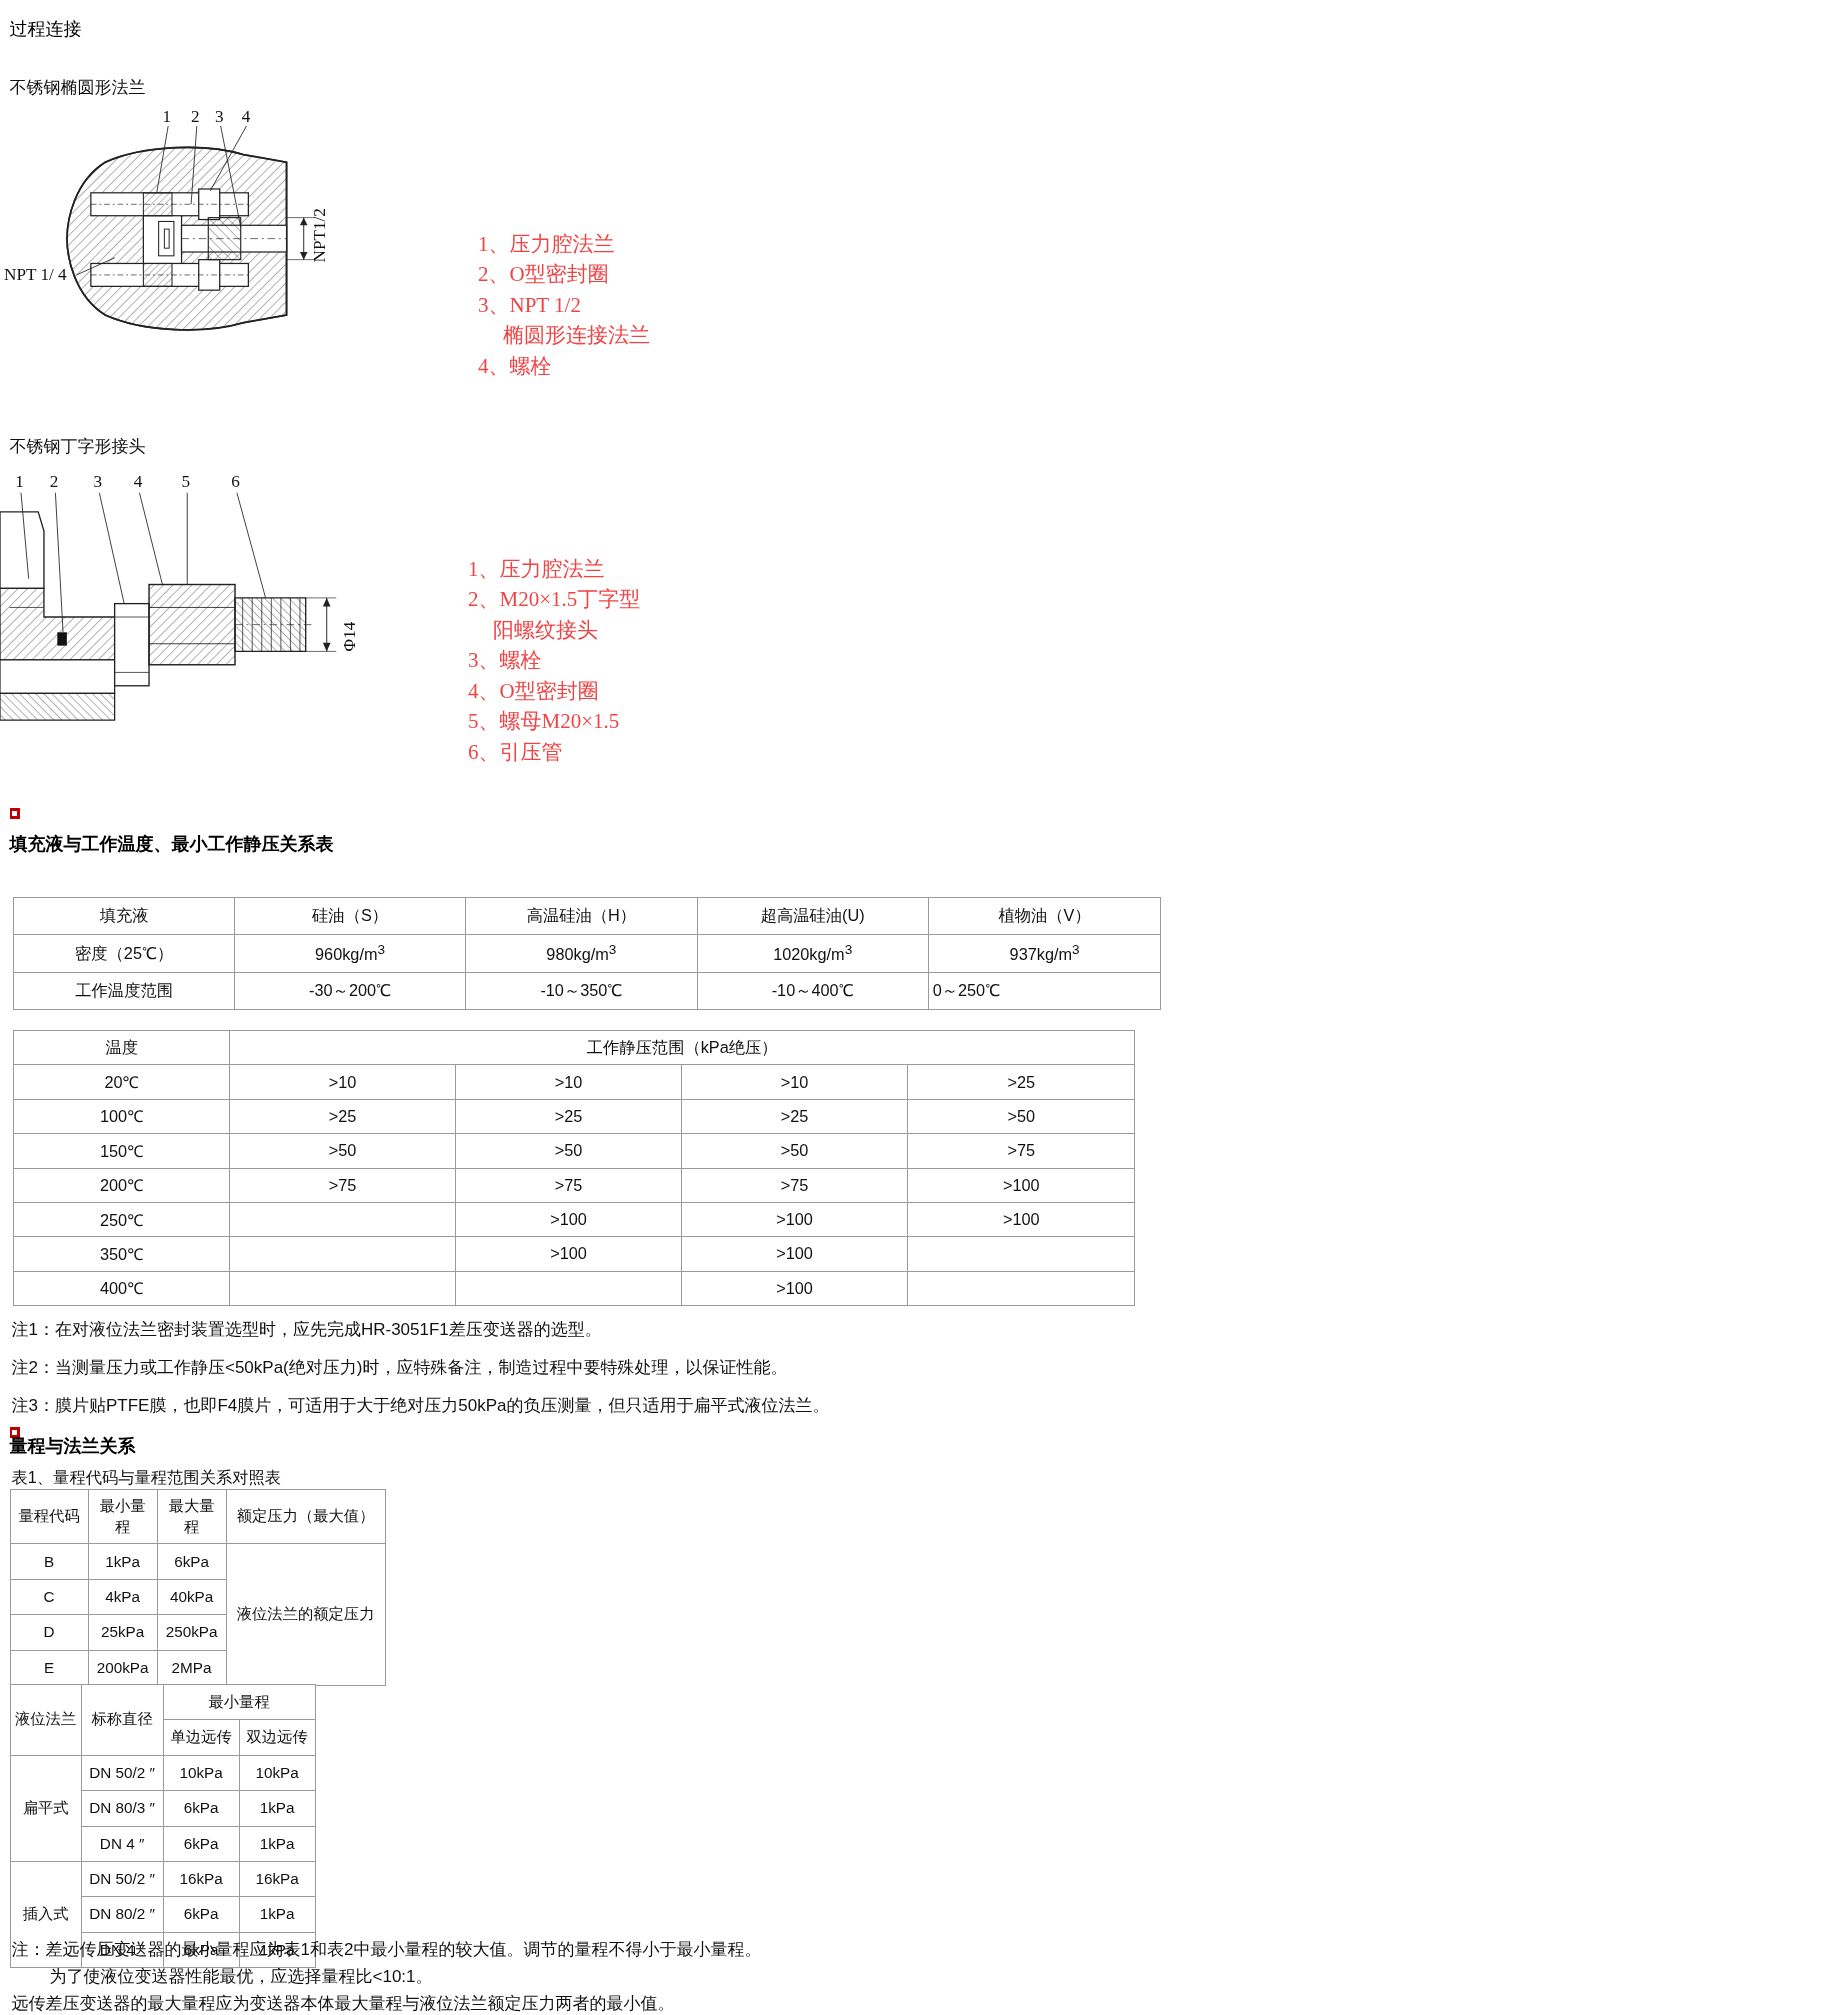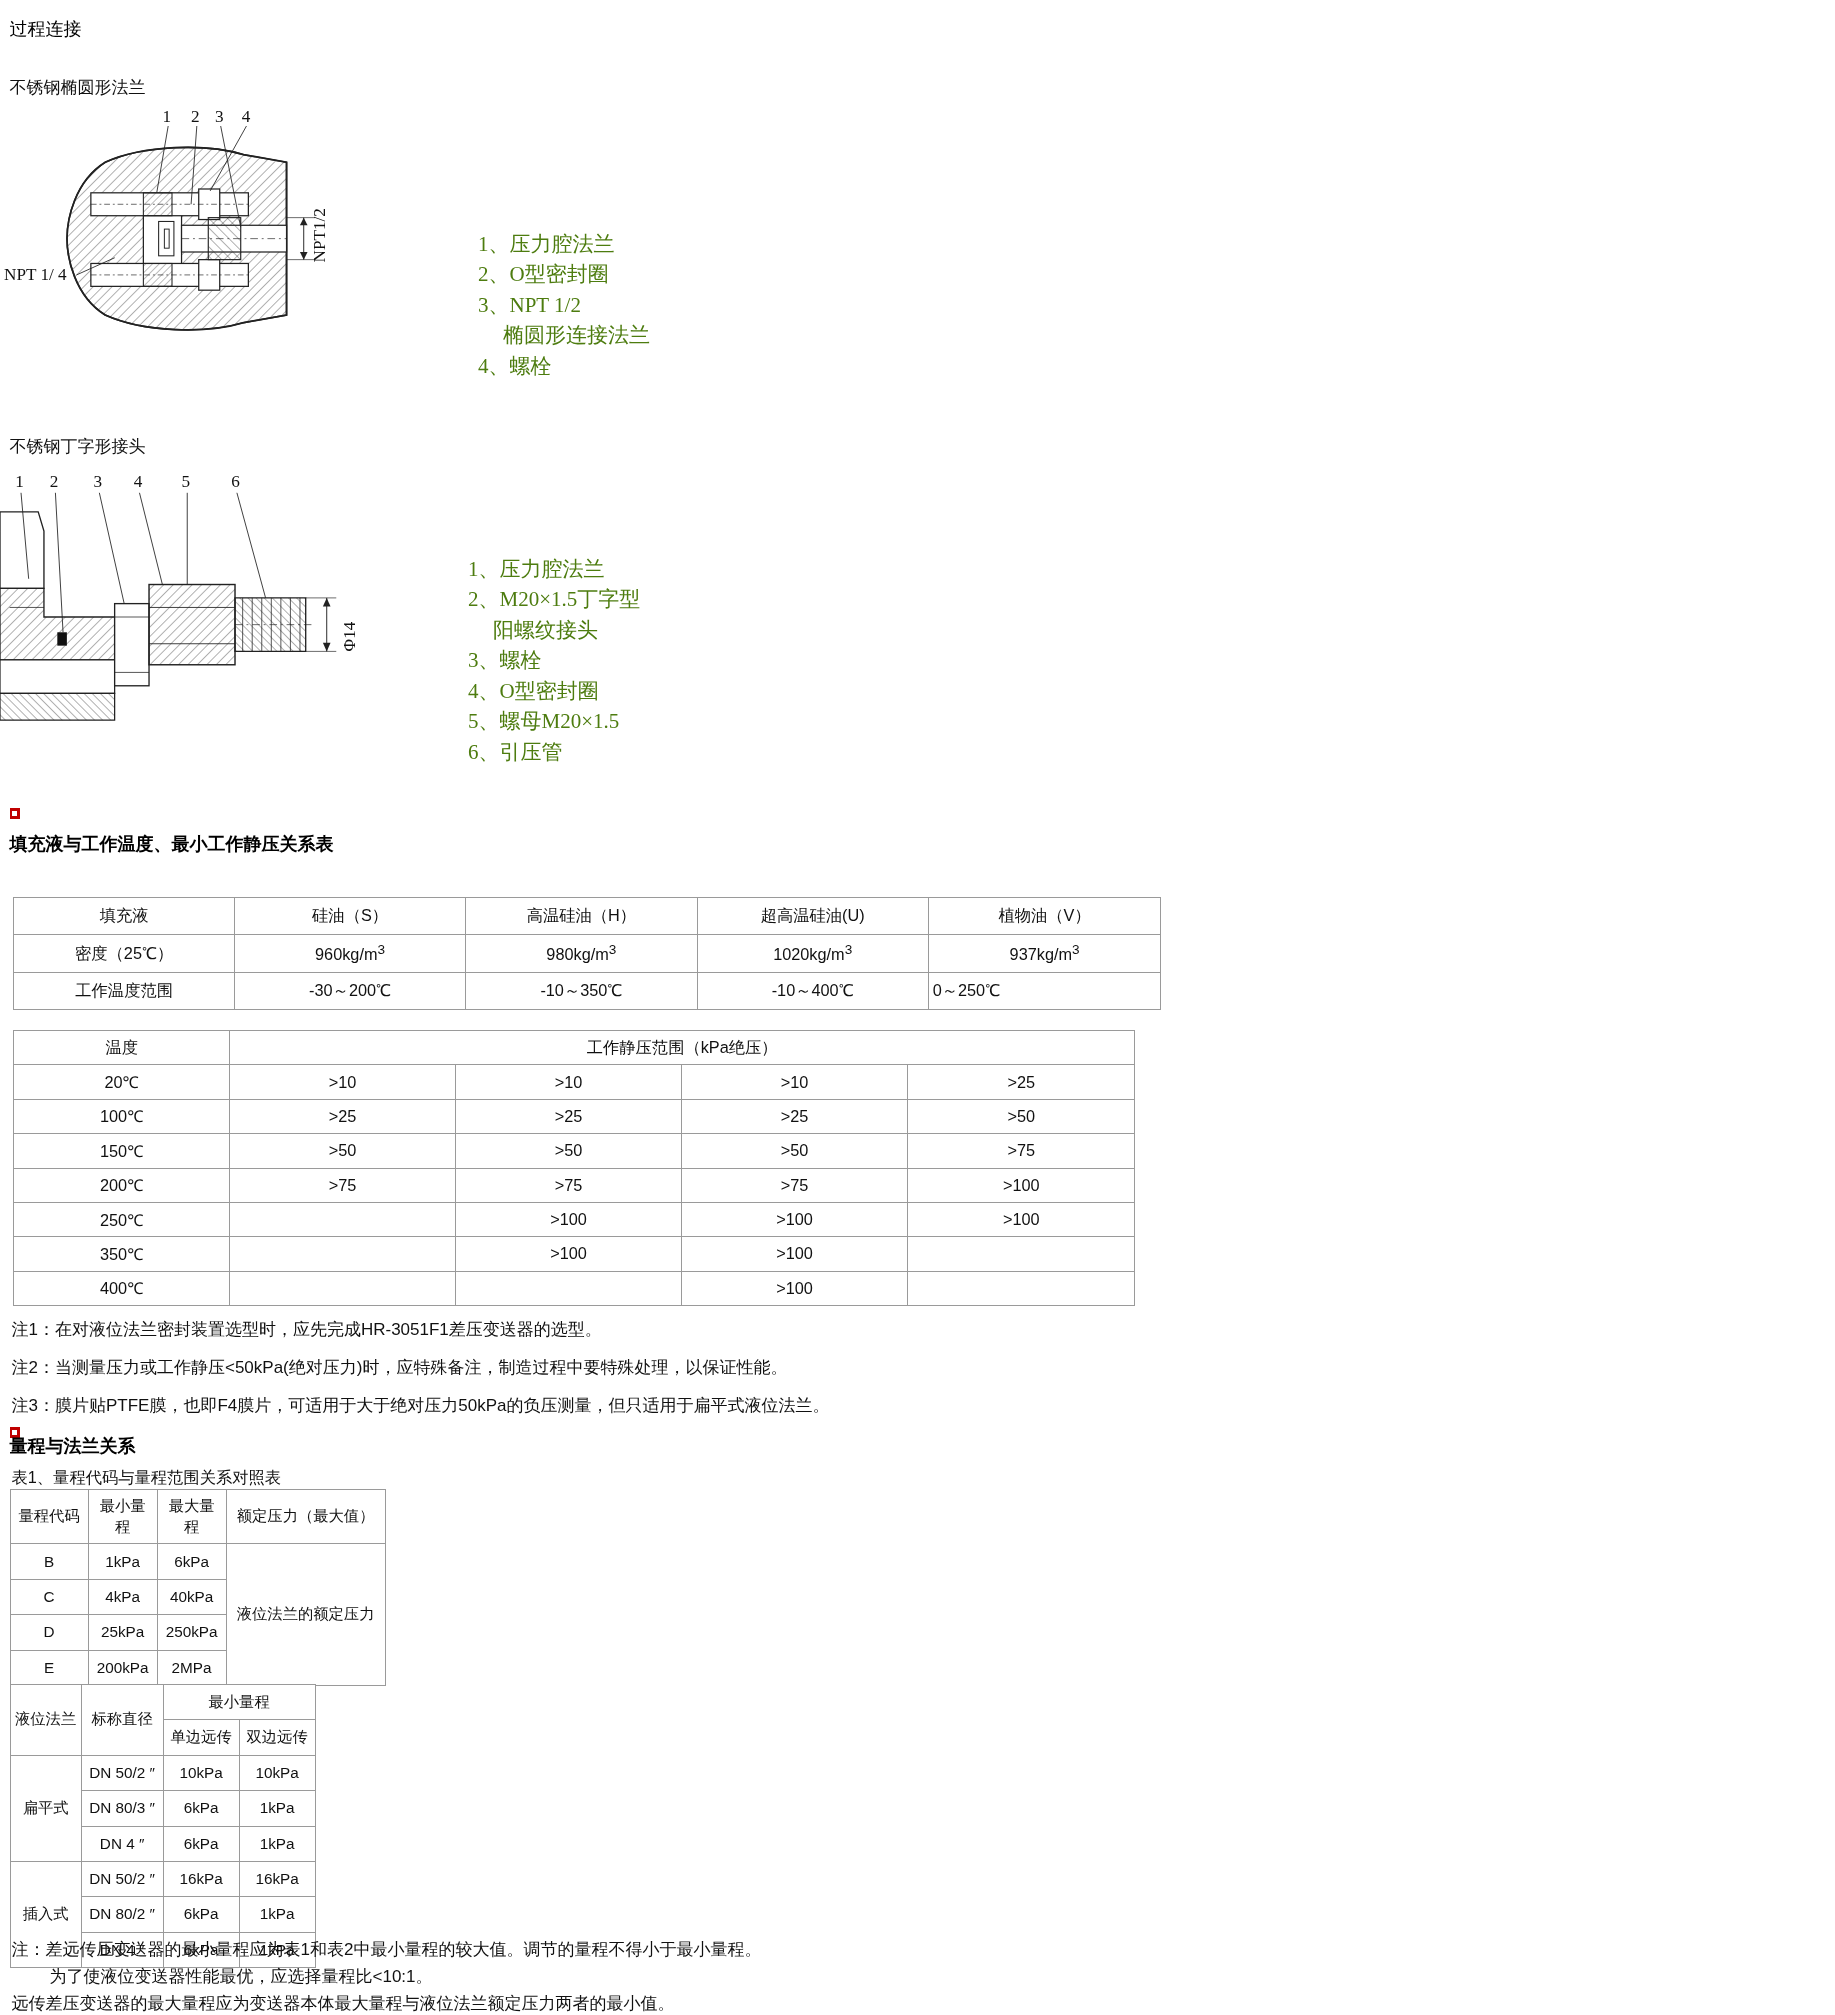--- a/index.html
+++ b/index.html
@@ -38,21 +38,21 @@
   #lbl-tjoint {
     position: absolute;
     left: 9.6px;
     top: 435px;
     font-size: 17px;
   }
   .legend {
     font-family: "Liberation Serif", serif;
     font-size: 21px;
     line-height: 1.45;
-    color: #4d7c0f;
+    color: #ef4444;
   }
   #legend1 {
     position: absolute;
     left: 478px;
     top: 229px;
   }
   #legend2 {
     position: absolute;
     left: 468px;
     top: 554px;

